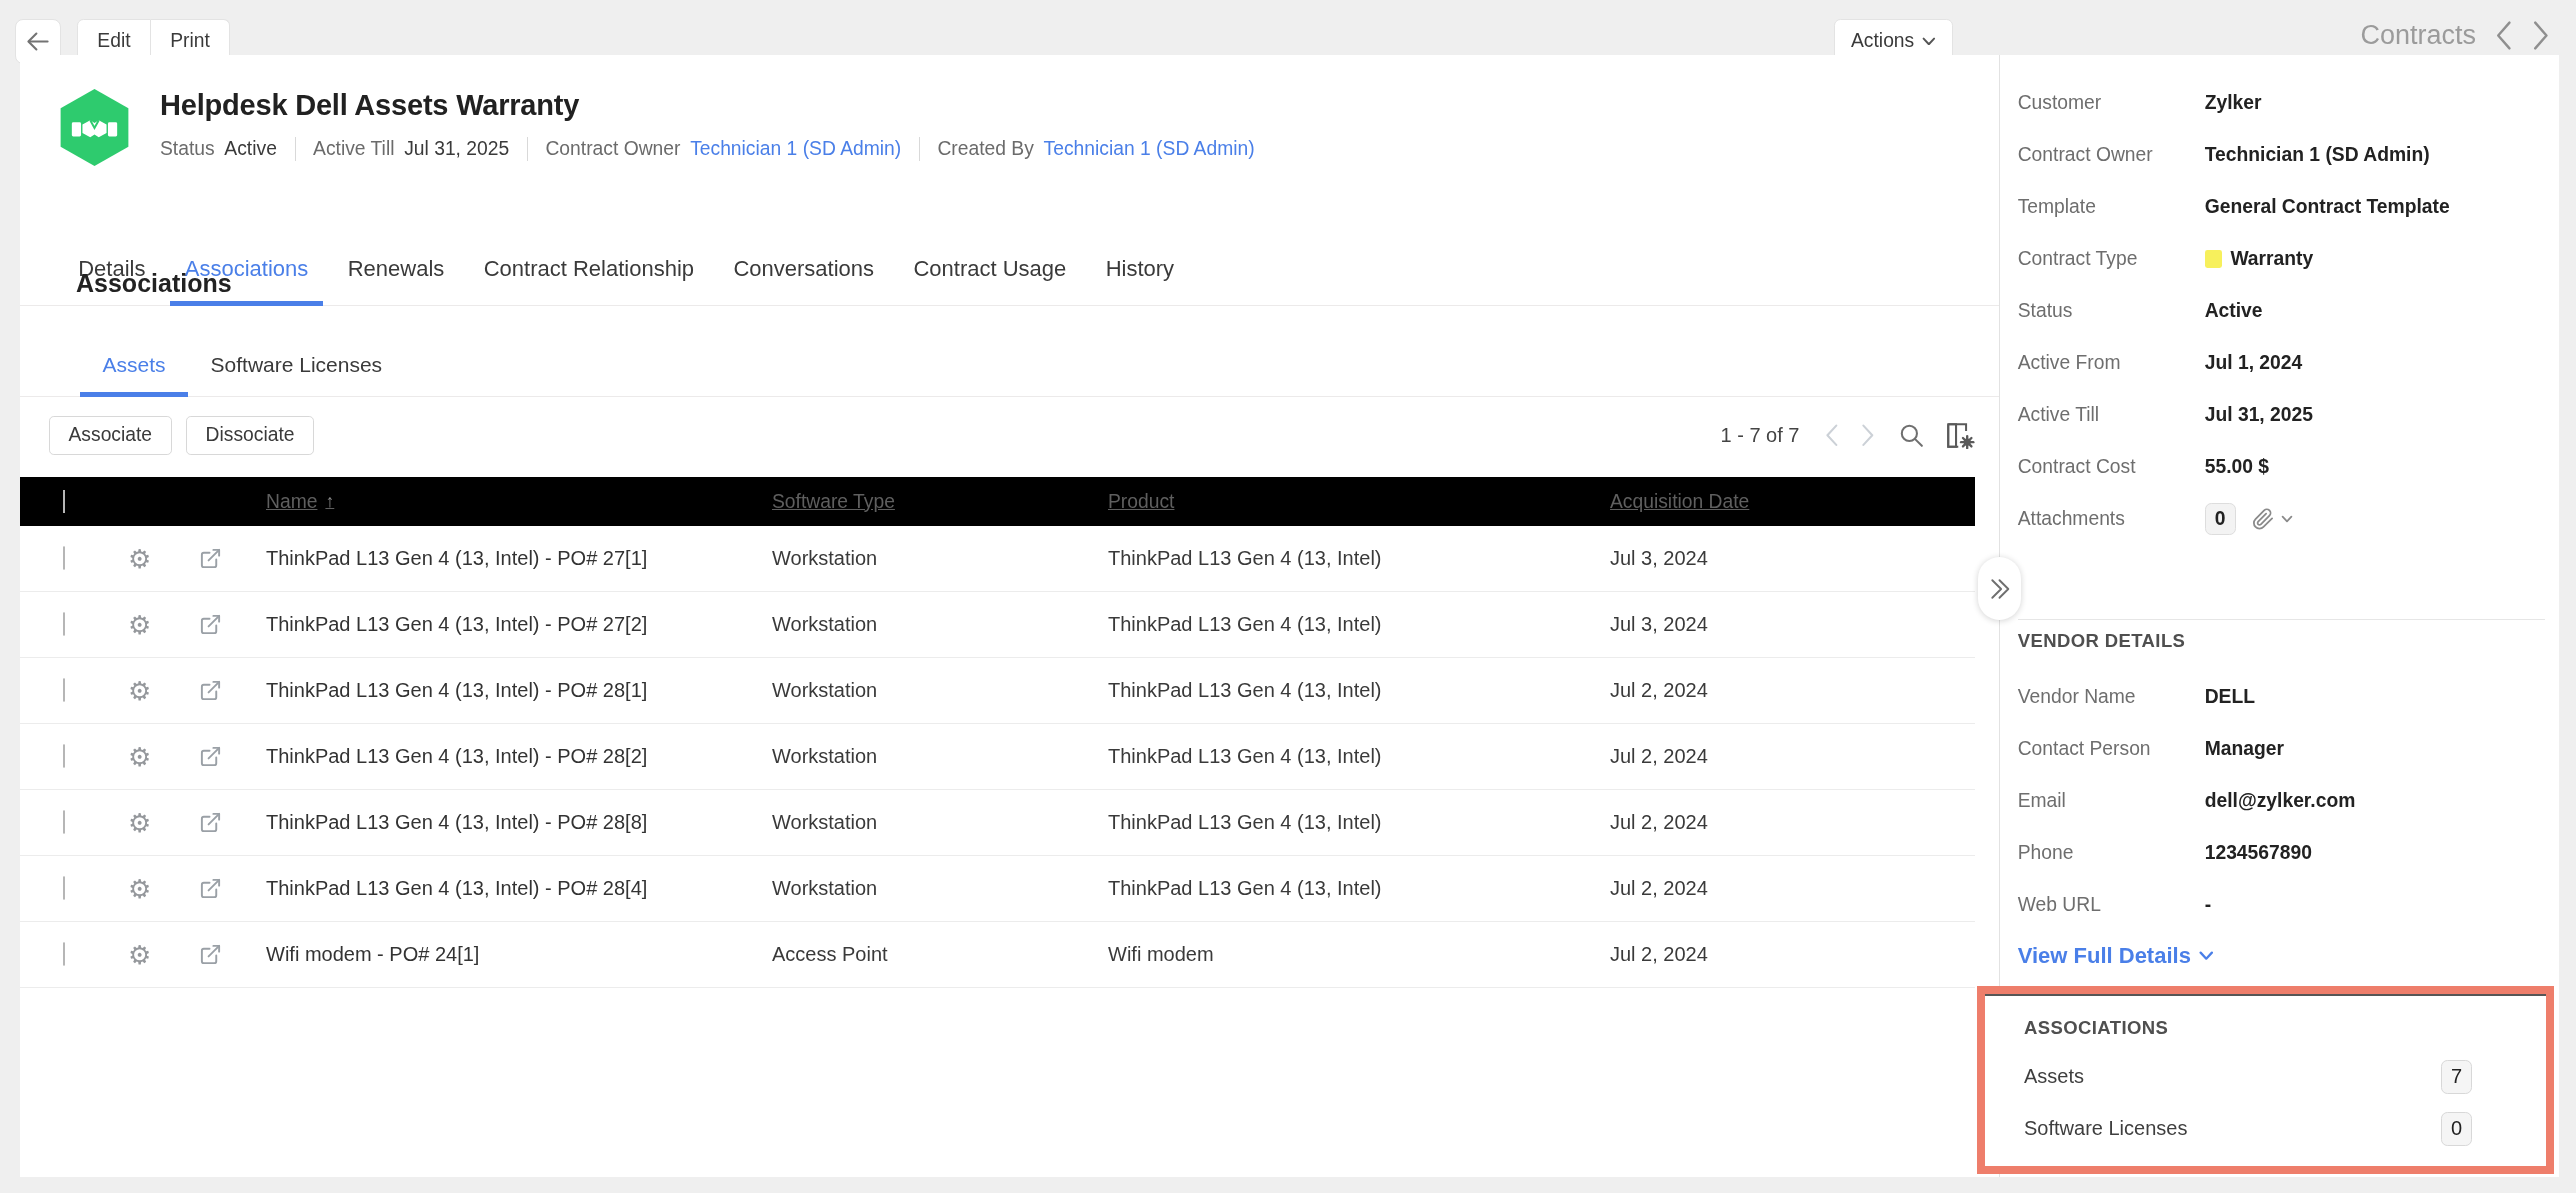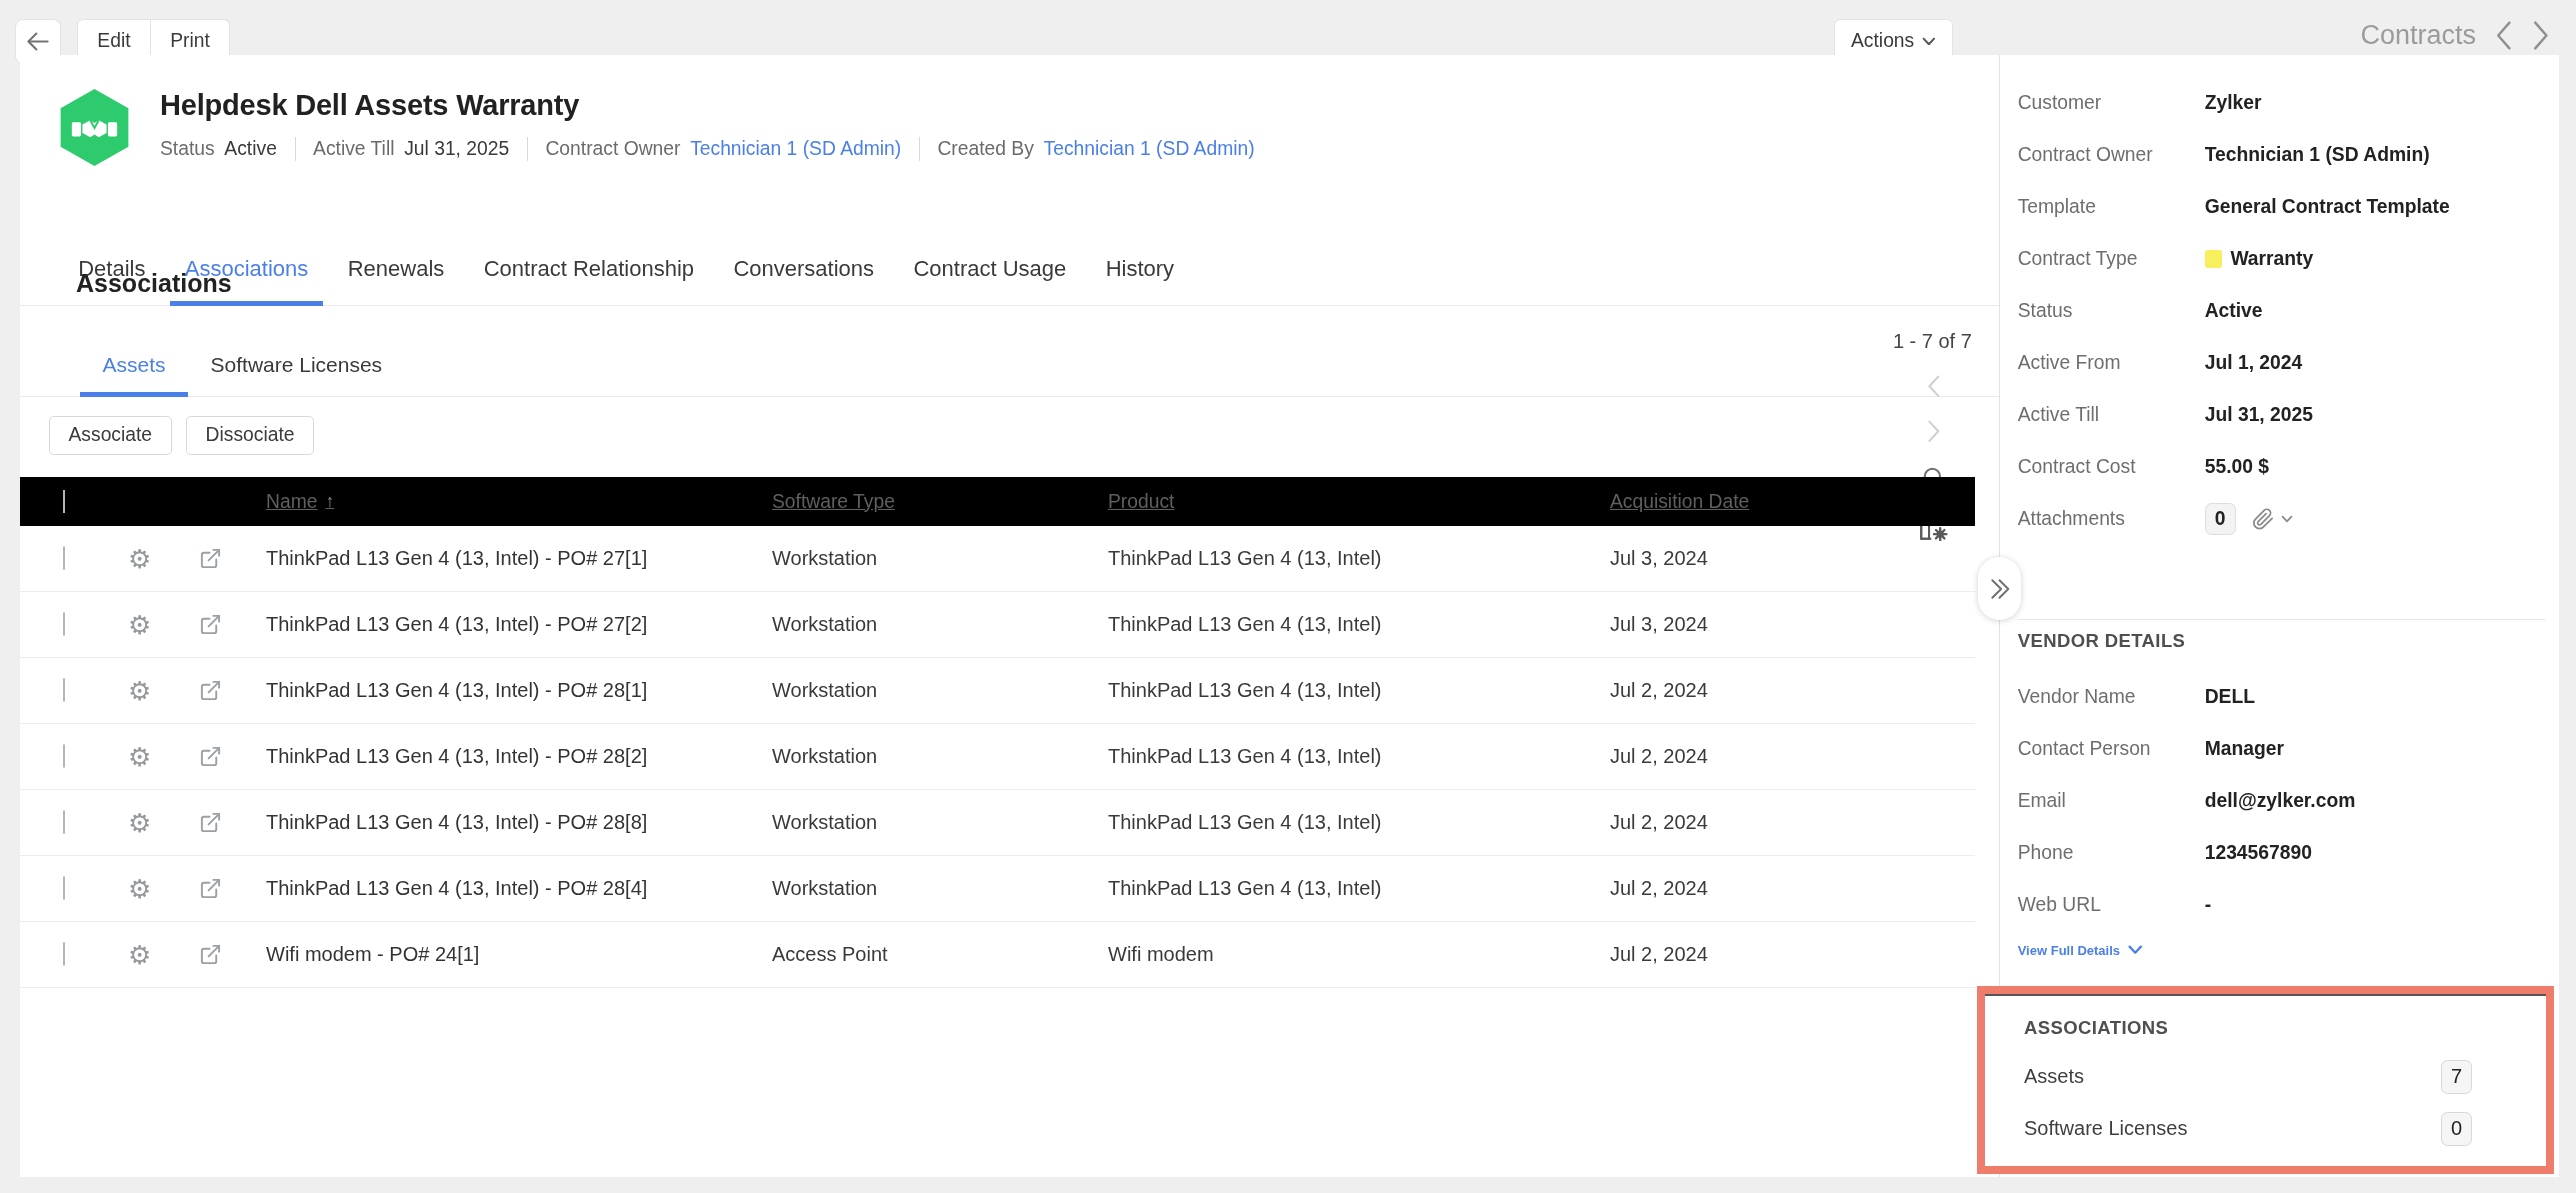--- a/index.html
+++ b/index.html
@@ -98,21 +98,21 @@
   .subtab.active::after {
     content:""; position:absolute; left:0; right:0; bottom:-1.6px;
     height:5.6px; background:#4a7fe8;
   }
 
   .assoc-toolbar {
     position:absolute; left:29px; right:24px; top:356px; height:48px;
     display:flex; align-items:center; gap:14.5px;
   }
   .toolbar-btn { height:39px; padding:0 18.5px; border-radius:4.8px; border-color:#d8d8d8; font-size:19.3px; }
-  .pagination { margin-left:auto; display:flex; align-items:center; gap:22.5px;flex-direction:column; }
+  .pagination { margin-left:auto; display:flex; align-items:center; gap:22.5px; }
   .page-count { font-size:20px; color:#444; margin-right:3.2px; }
   .pg-chev { display:inline-flex; cursor:default; }
   .icon-btn { display:inline-flex; align-items:center; cursor:pointer; }
 
   
   .assoc-table { position:absolute; left:0; right:24px; top:422px; }
   .t-head, .t-row {
     display:grid;
     grid-template-columns:65px 71px 67px 506px 336px 502px 1fr;
     align-items:center; padding-left:43px;
@@ -156,21 +156,21 @@
     display:flex; align-items:center; justify-content:center; cursor:pointer; z-index:4;
   }
 
   .side-section-heading {
     font-size:18.5px; font-weight:700; color:#4f4f4f; letter-spacing:0.4px;
   }
   .vendor-block { position:absolute; left:0; right:0; top:575px; }
   .vendor-block .side-section-heading { padding-left:17.7px; }
   .vendor-fields { margin-top:19.3px; }
   .view-full {
-    margin:11.3px 0 0 17.7px; font-size:13px; font-weight:700; color:#4a7fe8;
+    margin:11.3px 0 0 17.7px; font-size:22px; font-weight:700; color:#4a7fe8;
     display:inline-flex; align-items:center; gap:8px; cursor:pointer;
   }
 
   .assoc-summary {
     position:absolute; left:-23px; top:931px; width:577px; height:188px;
     background:#fff; border:8px solid #ee7e6b; z-index:5;
   }
   .assoc-summary .topline { height:2.4px; background:#565656; }
   .assoc-summary .inner { padding:21px 0 0 39px; }
   .summary-rows { margin-top:11.3px; }

